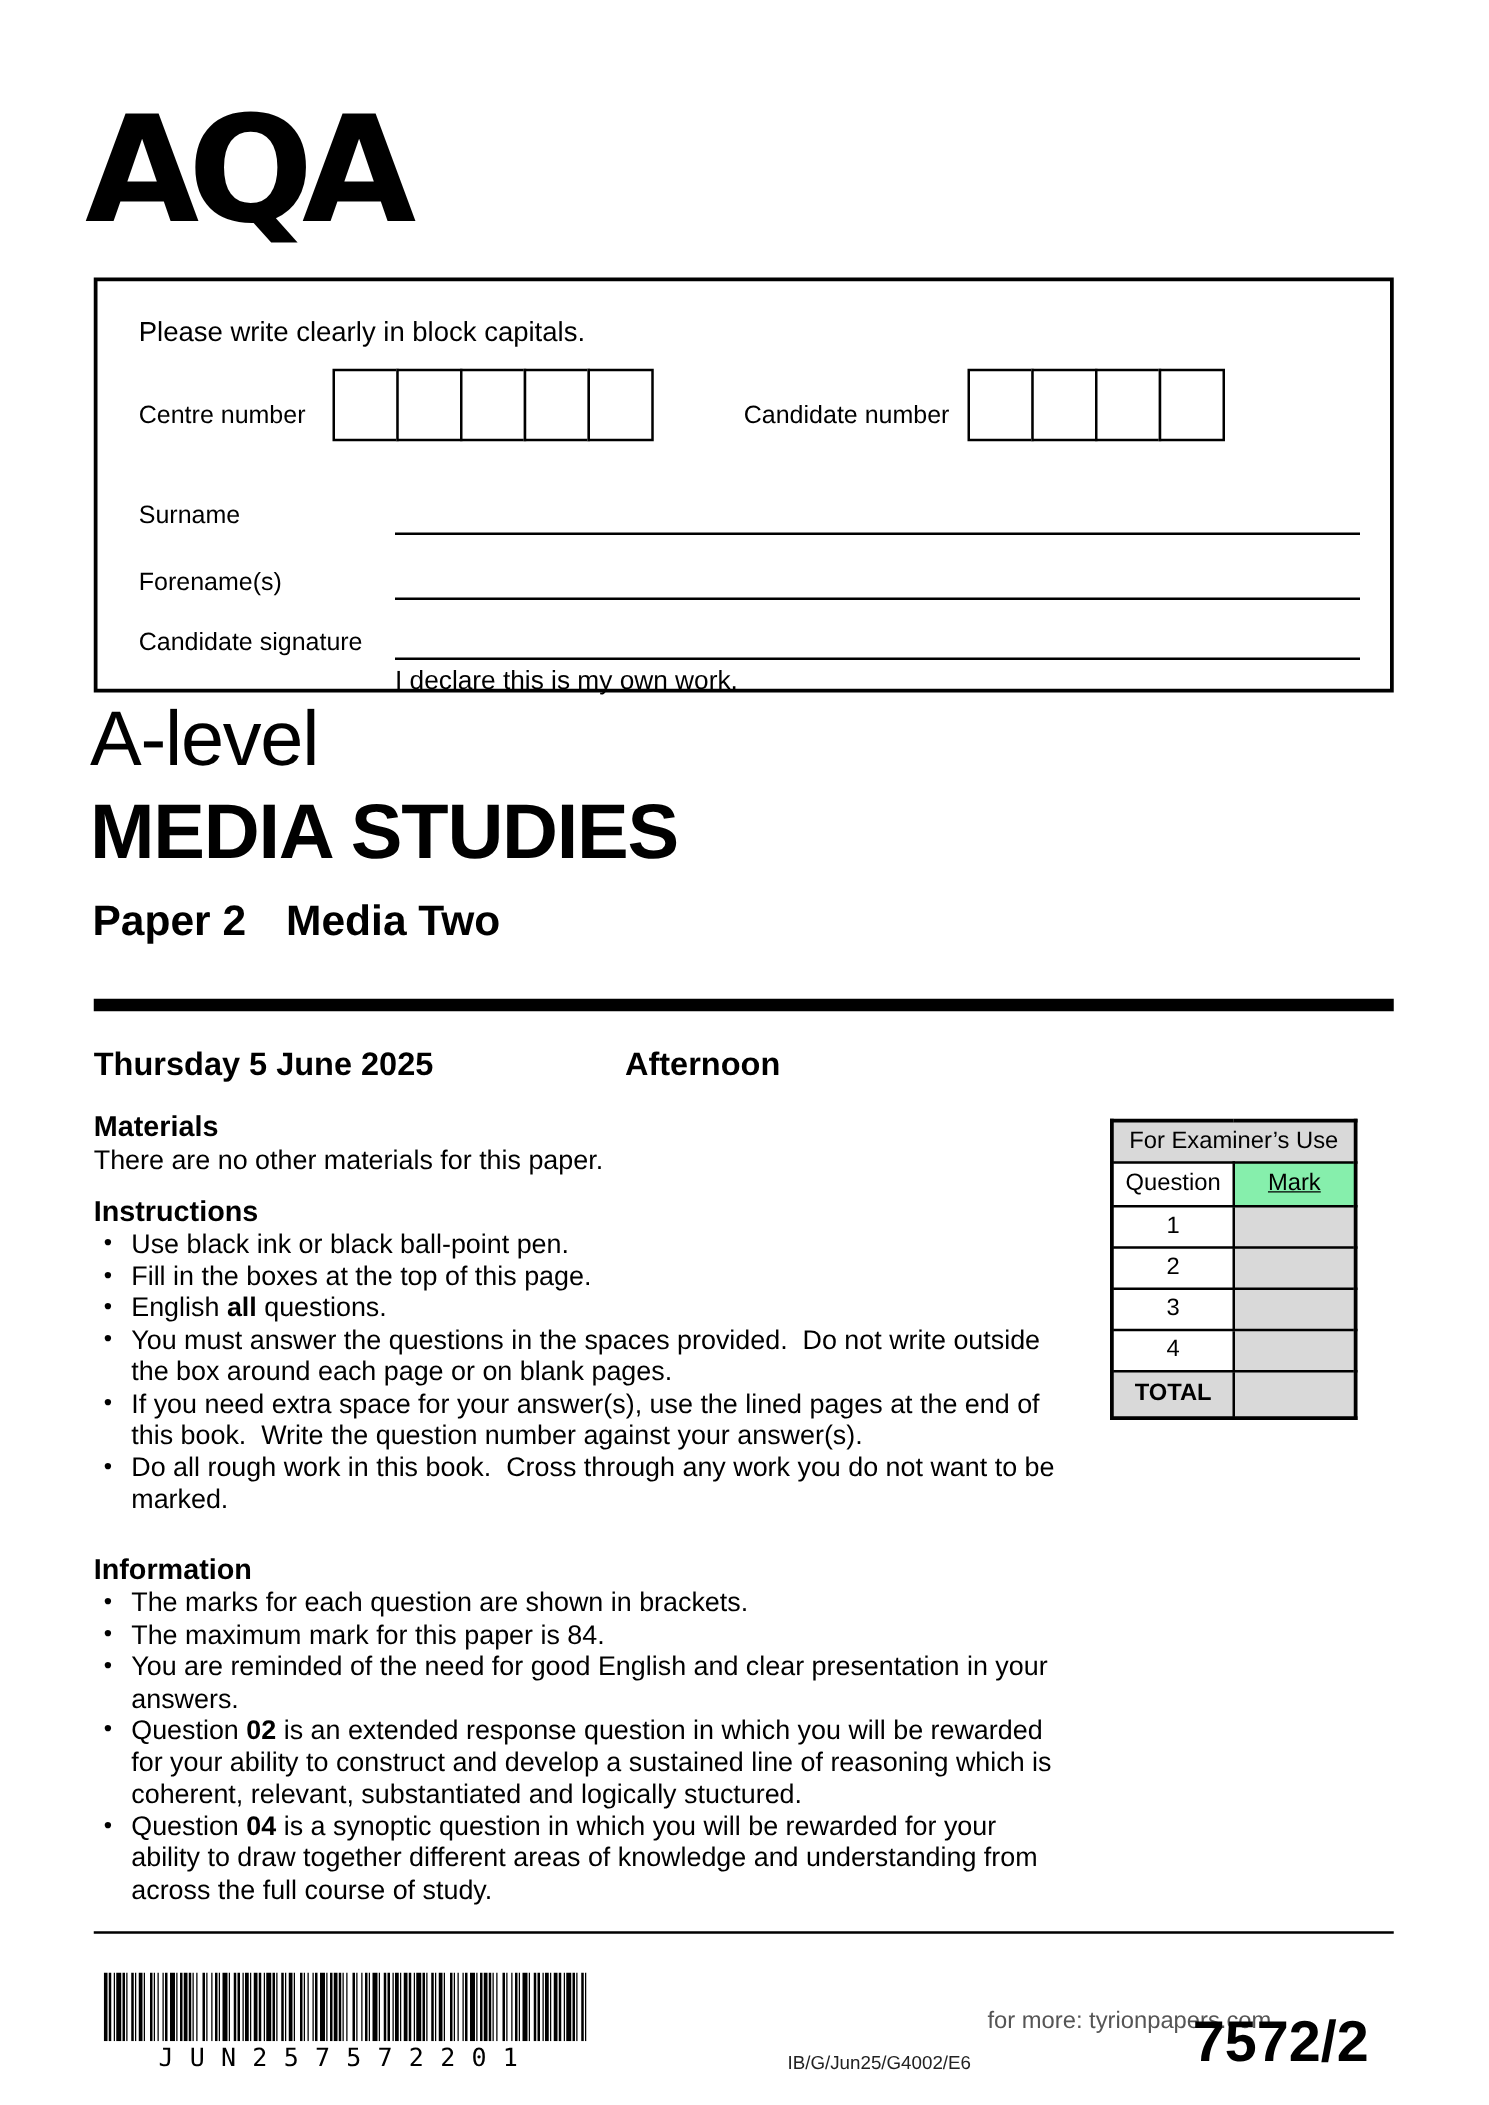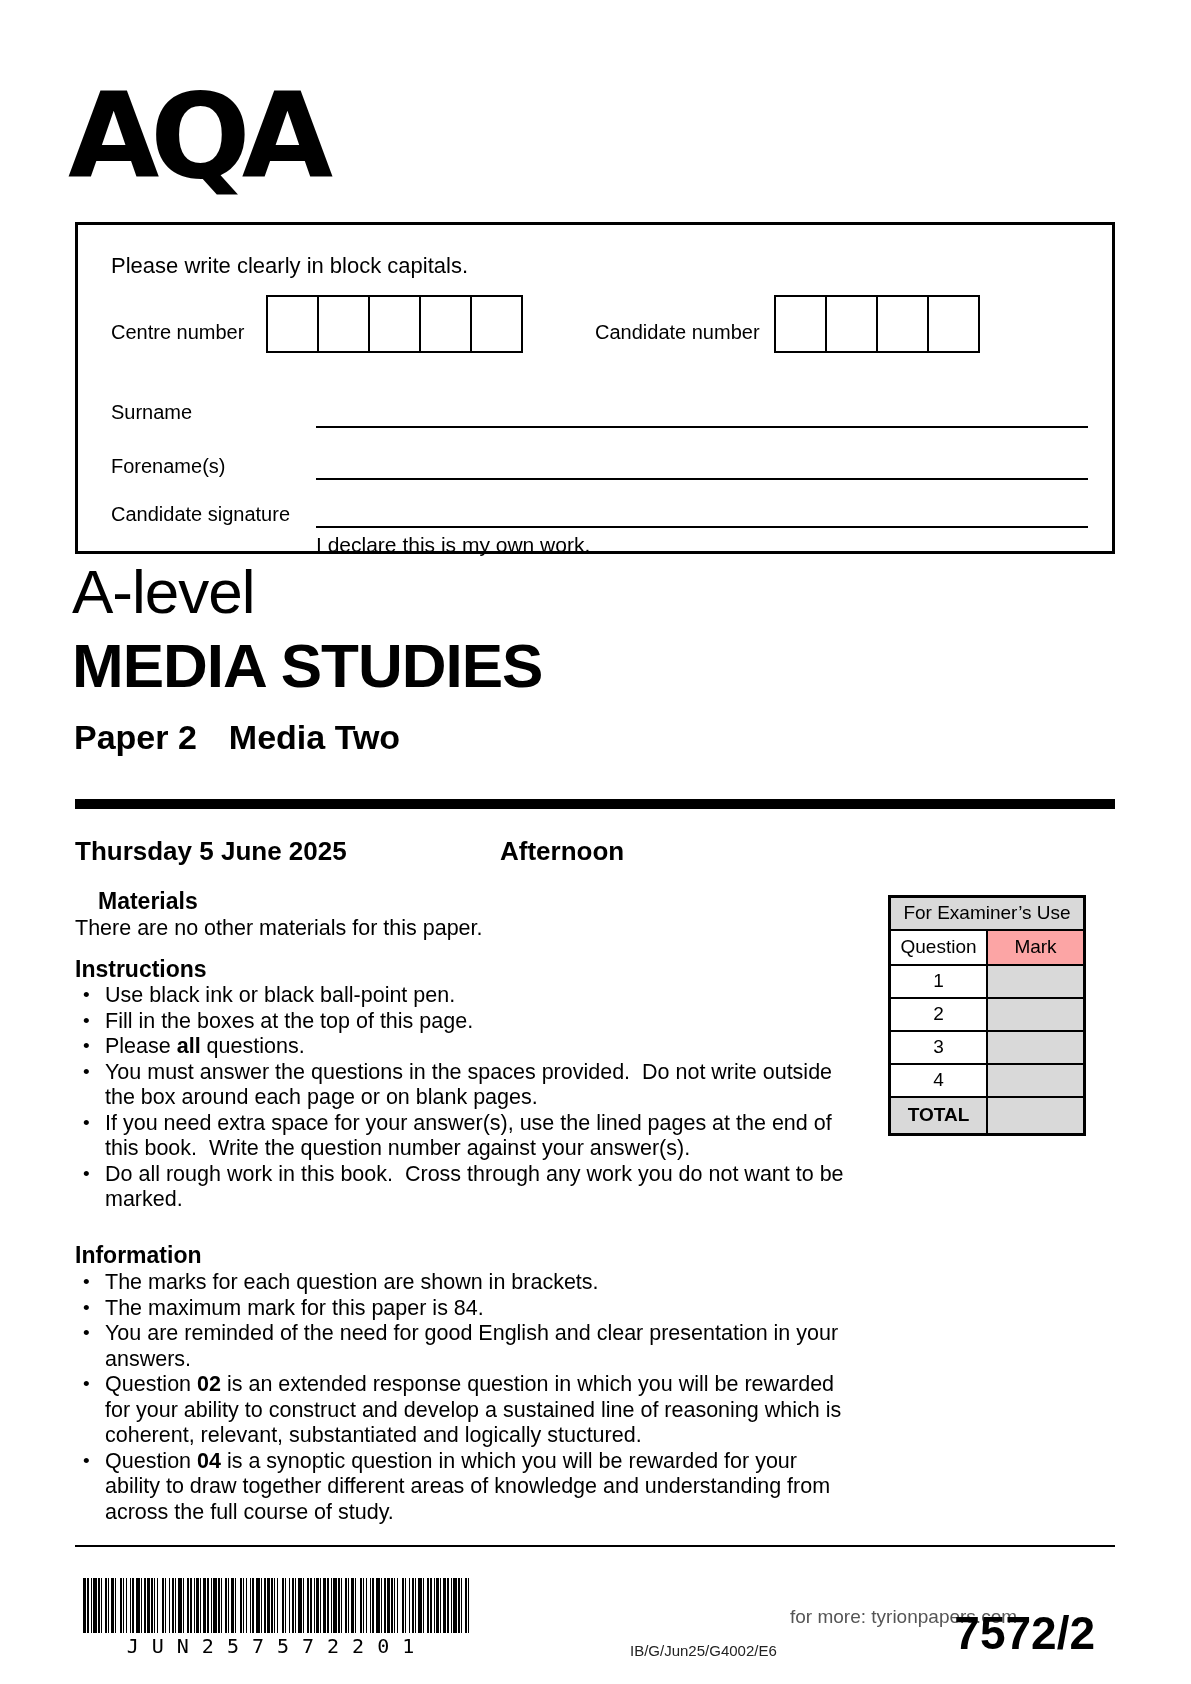--- a/index.html
+++ b/index.html
@@ -34,38 +34,38 @@
   .thick-rule { left:75px; top:799px; width:1040px; height:10px; background:#000; }
 
   
   .session { font-size:26px; font-weight:600; }
   .sess-date { left:75px; top:836px; }
   .sess-tod { left:500px; top:836px; }
   .sess-time { right:76px; top:836px; }
 
   
   .shead { font-size:23px; font-weight:700; }
-  .h-materials { left:75px; top:888px;margin-left:23px; }
+  .h-materials { left:75px; top:888px; }
   .materials-text { left:75px; top:916px; font-size:21.5px; }
   .h-instructions { left:75px; top:956px; }
   .h-information { left:75px; top:1242px;text-align:right; }
 
   ul.blist { margin:0; padding:0; list-style:none; width:780px; }
   ul.blist li { position:relative; padding-left:30px; font-size:21.5px; line-height:25.5px; margin:0; }
   ul.blist li .marker { position:absolute; left:8px; top:-1px; font-size:19px; }
   .instr-list { left:75px; top:983px; }
   .info-list  { left:75px; top:1270px; }
 
   
   .examiner { left:888px; top:895px; }
   .examiner table { border-collapse:collapse; table-layout:fixed; width:198px; border:3px solid #000; }
   .examiner td, .examiner th { border:2px solid #000; font-size:19px; font-weight:400; text-align:center; padding:0; box-sizing:border-box; }
   .examiner .title-cell { background:#d9d9d9; height:33px; }
   .examiner th.q { background:#fff; width:99px; height:35px; }
-  .examiner th.m { background:#fca5a5; width:99px; }
+  .examiner th.m { background:#86efac; width:99px;text-decoration:underline; }
   .examiner td.q { background:#fff; height:33px; }
   .examiner td.m { background:#d9d9d9; }
   .examiner .total-row td.q { background:#d9d9d9; font-weight:700; height:38px; }
   .examiner .total-row td.m { background:#d9d9d9; }
 
   .thin-rule { left:75px; top:1545px; width:1040px; height:2px; background:#000; }
 
   
   .barcode { left:83px; top:1578px; width:388px; height:55px; }
   .barcode svg { display:block; }
@@ -124,21 +124,21 @@
   <div class="abs session sess-date">Thursday 5 June 2025</div>
   <div class="abs session sess-tod">Afternoon</div>
 
   <div class="abs shead h-materials">Materials</div>
   <div class="abs materials-text">There are no other materials for this paper.</div>
 
   <div class="abs shead h-instructions">Instructions</div>
   <ul class="abs blist instr-list">
       <li><span class="marker">•</span><span>Use black ink or black ball-point pen.</span></li>
       <li><span class="marker">•</span><span>Fill in the boxes at the top of this page.</span></li>
-      <li><span class="marker">•</span><span>Please </span><span style="font-weight: bold; margin-top: 44px;">all</span><span> questions.</span></li>
+      <li><span class="marker">•</span><span>English </span><span style="font-weight: bold; margin-top: 44px;">all</span><span> questions.</span></li>
       <li><span class="marker">•</span><span>You must answer the questions in the spaces provided.&nbsp; Do not write outside the box around each page or on blank pages.</span></li>
       <li><span class="marker">•</span><span>If you need extra space for your answer(s), use the lined pages at the end of this book.&nbsp; Write the question number against your answer(s).</span></li>
       <li><span class="marker">•</span><span>Do all rough work in this book.&nbsp; Cross through any work you do not want to be marked.</span></li>
     </ul>
 
   <div class="abs shead h-information">Information</div>
   <ul class="abs blist info-list">
       <li><span class="marker">•</span><span>The marks for each question are shown in brackets.</span></li>
       <li><span class="marker">•</span><span>The maximum mark for this paper is 84.</span></li>
       <li><span class="marker">•</span><span>You are reminded of the need for good English and clear presentation in your answers.</span></li>

